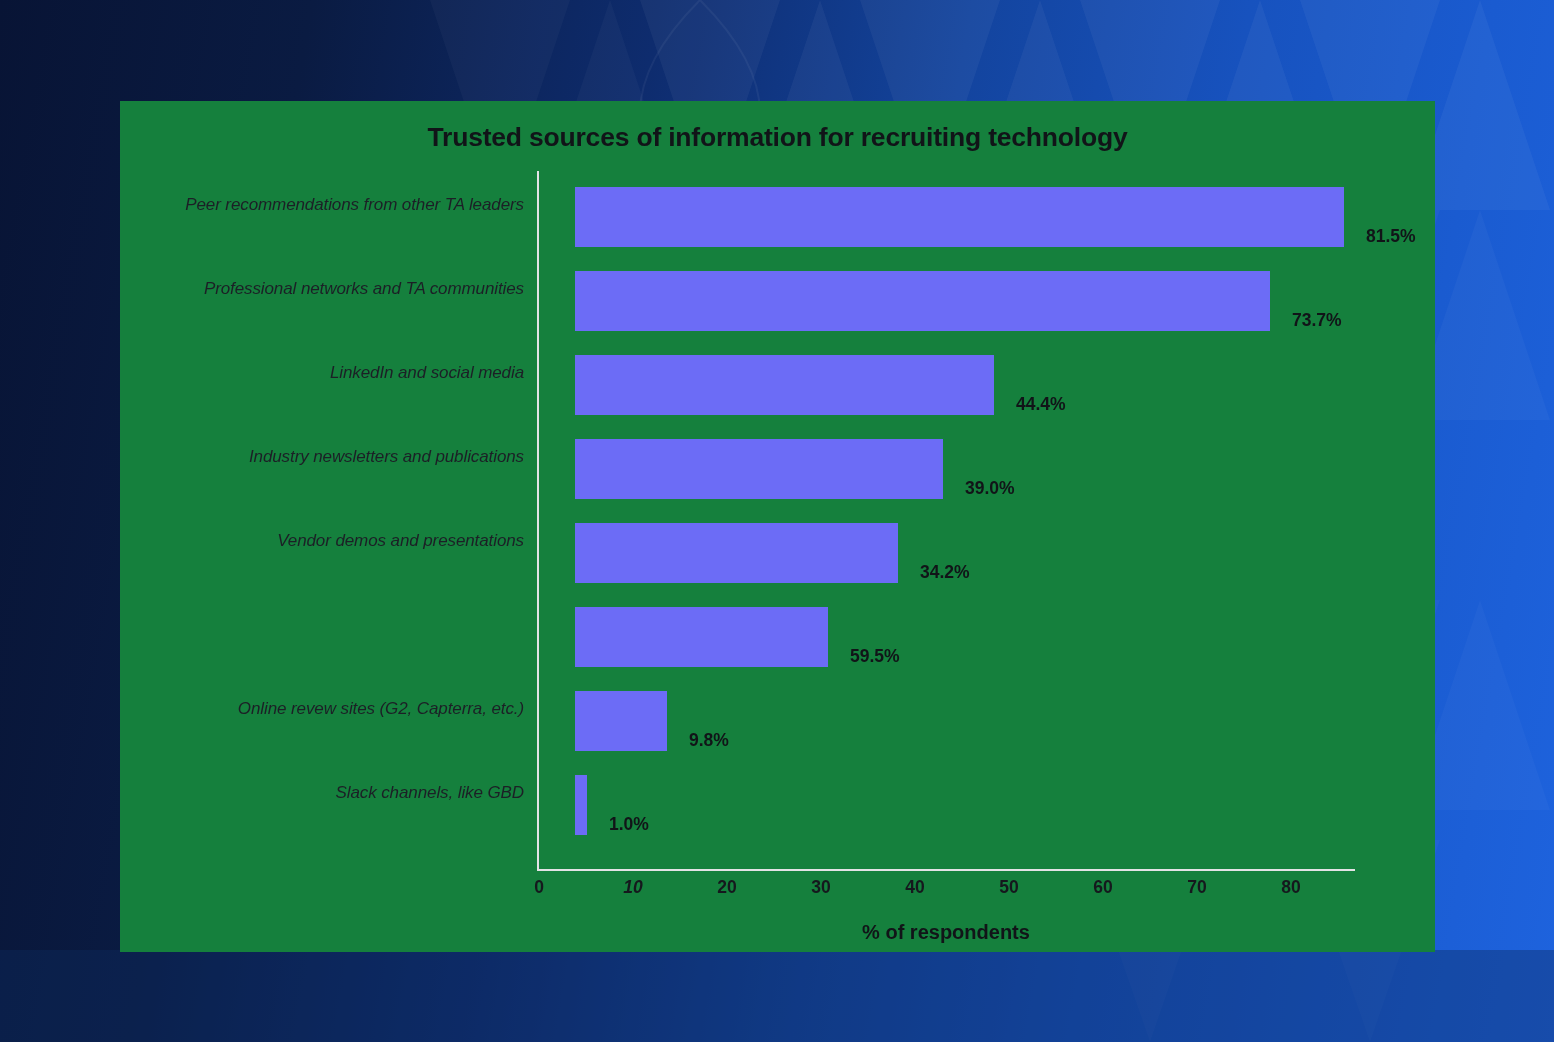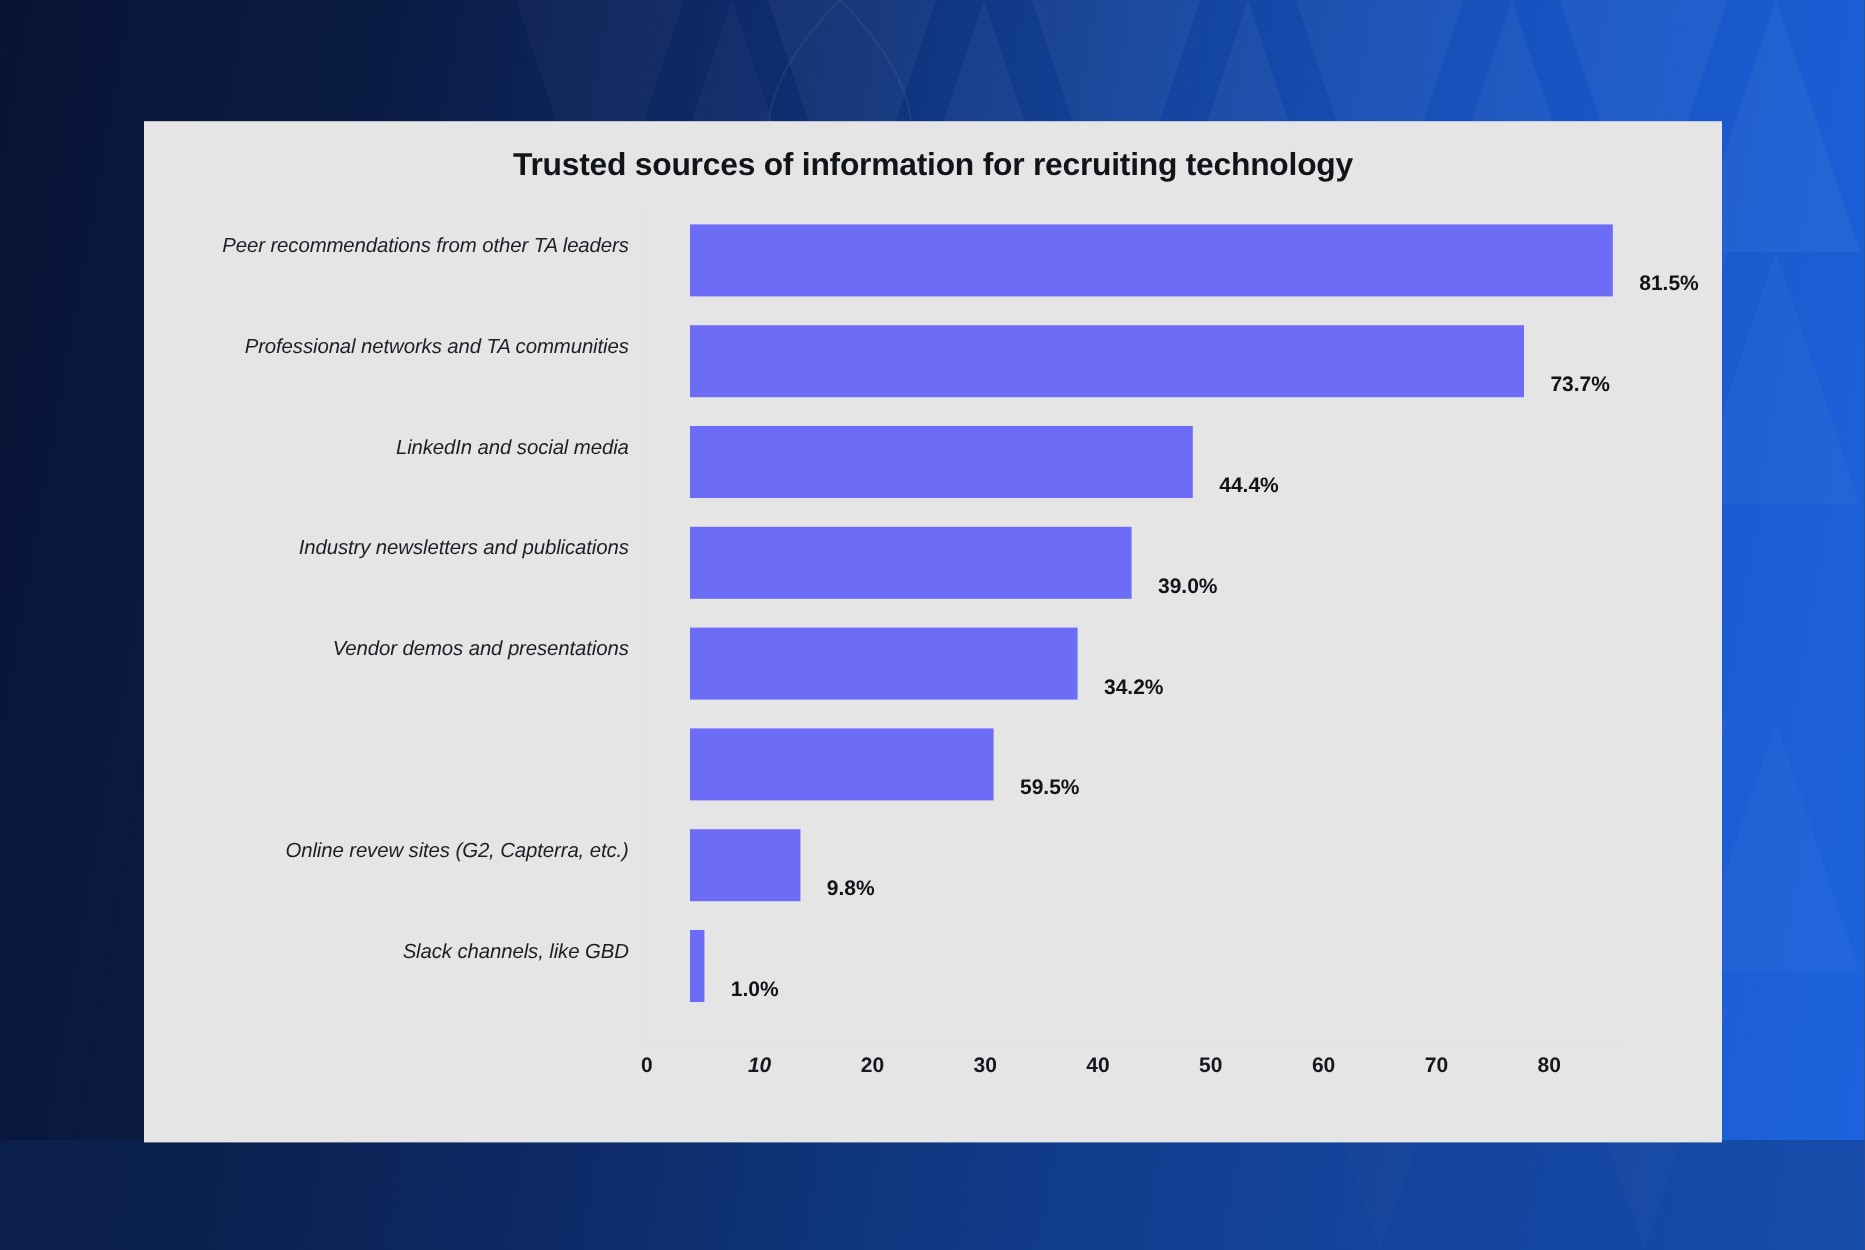--- a/index.html
+++ b/index.html
@@ -27,21 +27,21 @@
         #1A5BD0 86%,
         #1E63DE 100%);
   }
   #bg-shapes { position:absolute; inset:0; }
 
   
   #card {
     position:absolute;
     left:120px; top:101px;
     width:1315px; height:851px;
-    background:#e5e5e5;
+    background:#15803d;
   }
 
   
   #chart-title {
     position:absolute;
     left:0; right:0; top:21px;
     text-align:center;
     font-size:26.5px;
     font-weight:bold;
     color:#111418;
@@ -259,15 +259,16 @@
       <span class="xtick" style="left:96px;font-style:italic;">10</span>
       <span class="xtick" style="left:190px;">20</span>
       <span class="xtick" style="left:284px;">30</span>
       <span class="xtick" style="left:378px;">40</span>
       <span class="xtick" style="left:472px;">50</span>
       <span class="xtick" style="left:566px;">60</span>
       <span class="xtick" style="left:660px;">70</span>
       <span class="xtick" style="left:754px;">80</span>
     </div>
 
+    <div id="xaxis-label">% of respondents</div>
   </div>
 
 </div>
 
 </body></html>

